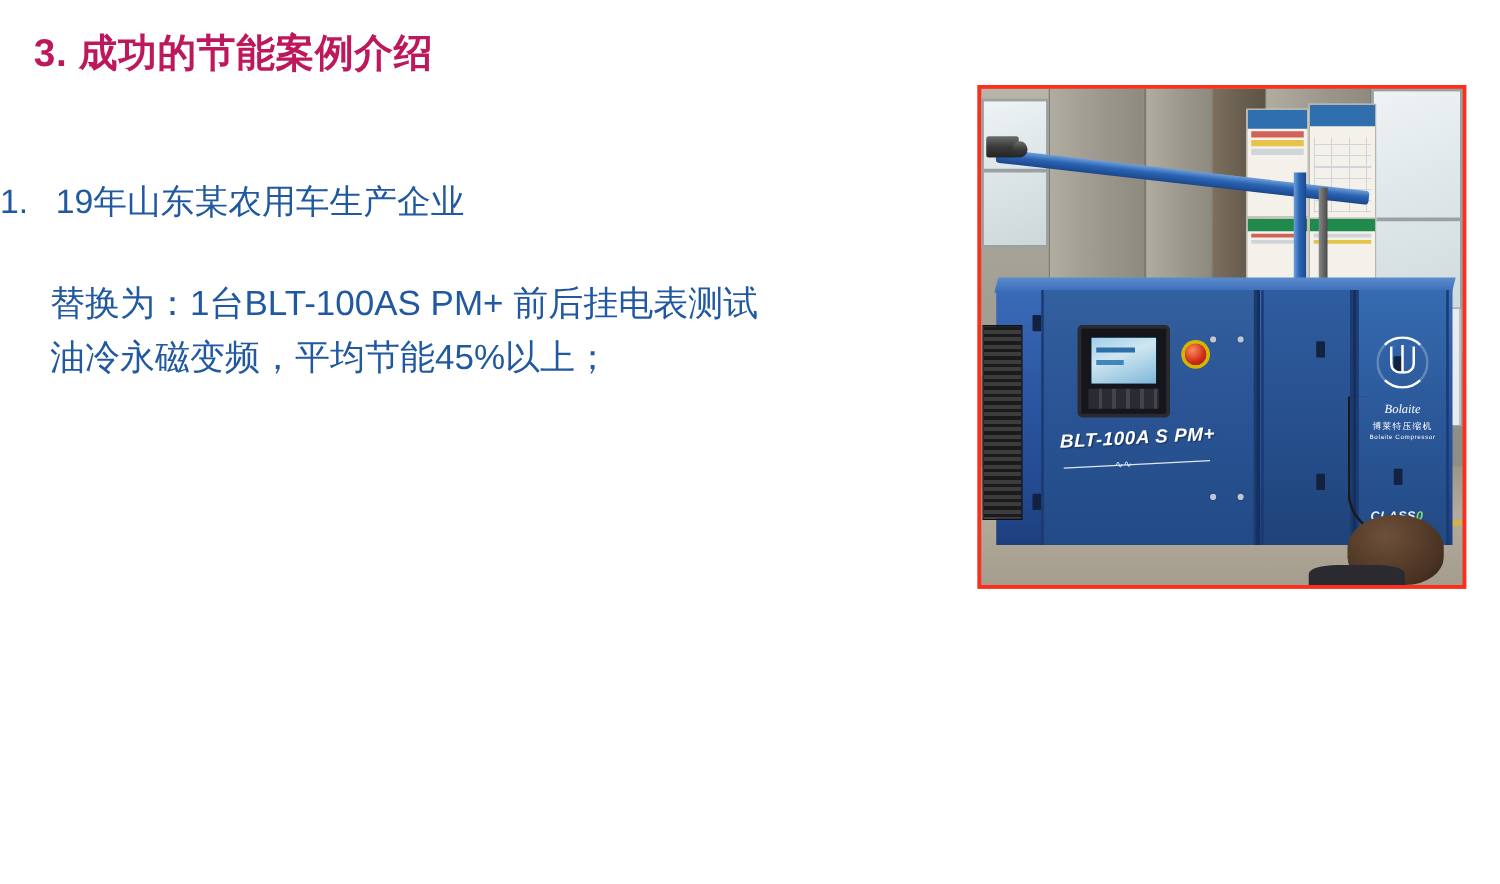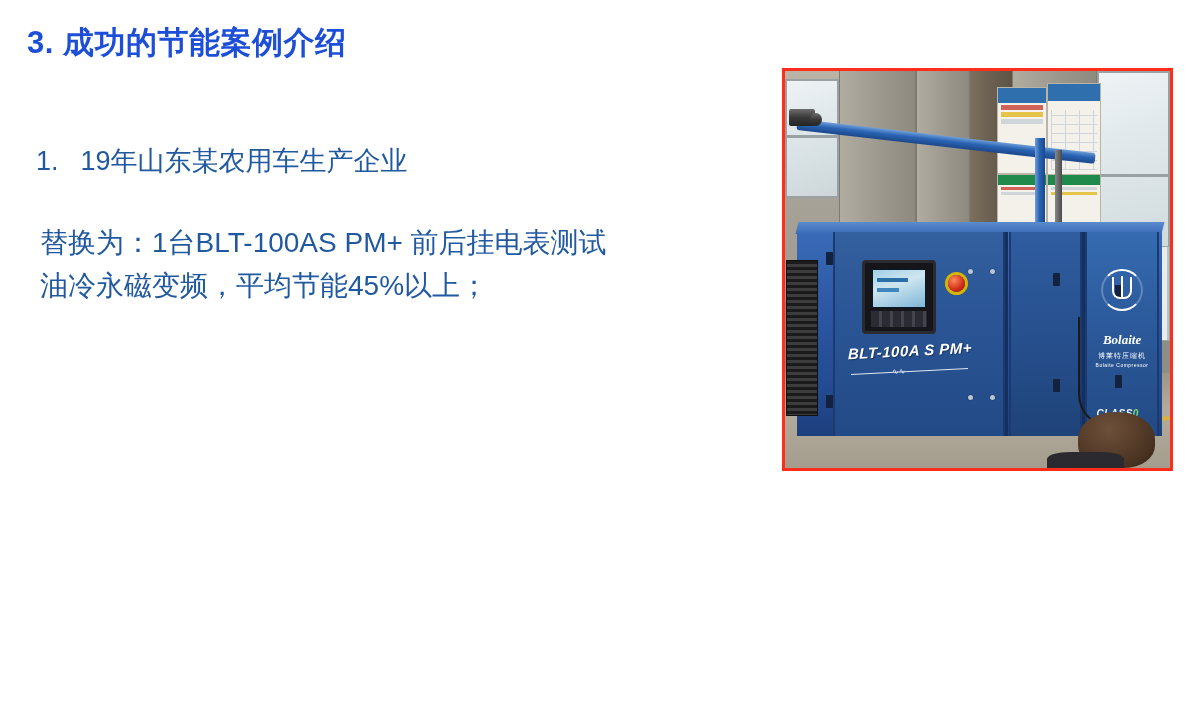--- a/index.html
+++ b/index.html
@@ -14,40 +14,39 @@
     width:1200px; height:707px;
     background:#ffffff;
   }
 
   
   .slide-title{
     position:absolute;
     left:27px; top:22px;
     font-size:31px;
     font-weight:bold;
-    color:#1d4ed8;
+    color:#be185d;
     letter-spacing:0.5px;
     white-space:nowrap;
   }
 
   
   .body-col{
     position:absolute;
     left:0px; top:140px;
     width:760px;
   }
   .txt{
     color:#2159a0;
     font-size:28px;
     line-height:43px;
     white-space:nowrap;
     font-weight:500;
   }
   .numbered{
-    padding-left:36px;
     font-size:27px;
   }
   .numbered .num{ margin-right:22px; }
   .plain{ padding-left:40px; }
   .gap-lg{ height:38px; }
   .gap-md{ height:28px; }
 
   
   .photo-frame{
     position:absolute;
@@ -243,23 +242,22 @@
     border:2px solid #fff; border-top:none;
     border-radius:0 0 8px 8px;
   }
   .logo-wreath:after{
     content:"";
     position:absolute; left:50%; top:14%;
     transform:translateX(-50%);
     width:2px; height:22px; background:#fff;
   }
   .logo-name{
-    font-style:italic; font-size:13px; margin-top:21px;
+    font-style:italic; font-size:10px; margin-top:11px;
     font-family:"Liberation Serif",serif;
-    font-weight:bold;
   }
   .logo-cn{ font-size:7px; margin-top:3px; letter-spacing:1px; }
   .logo-en{ font-size:5px; margin-top:1px; letter-spacing:.5px; }
   .class-mark{
     position:absolute;
     color:#eef3fa; font-size:10px; font-weight:bold;
     font-style:italic; letter-spacing:.5px;
   }
   .class-mark .zero{ color:#7fe06a; }
 

